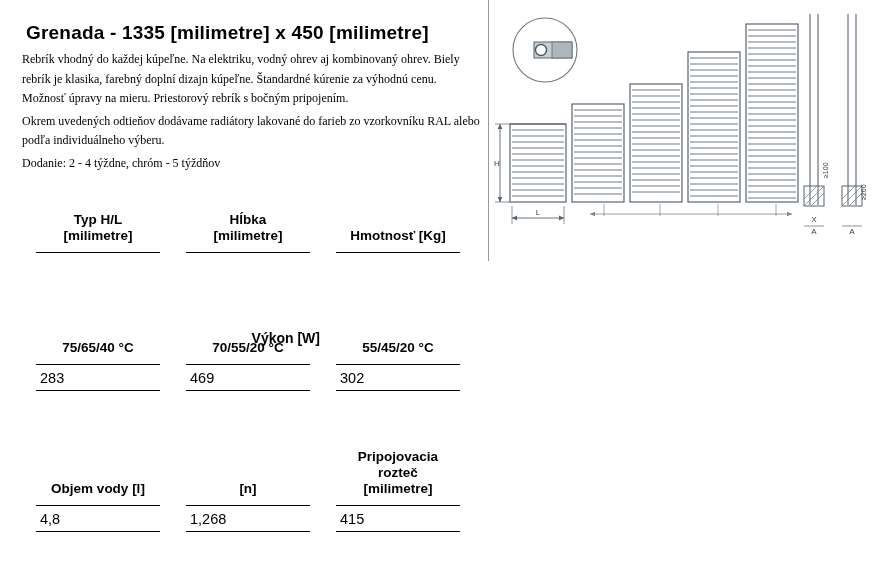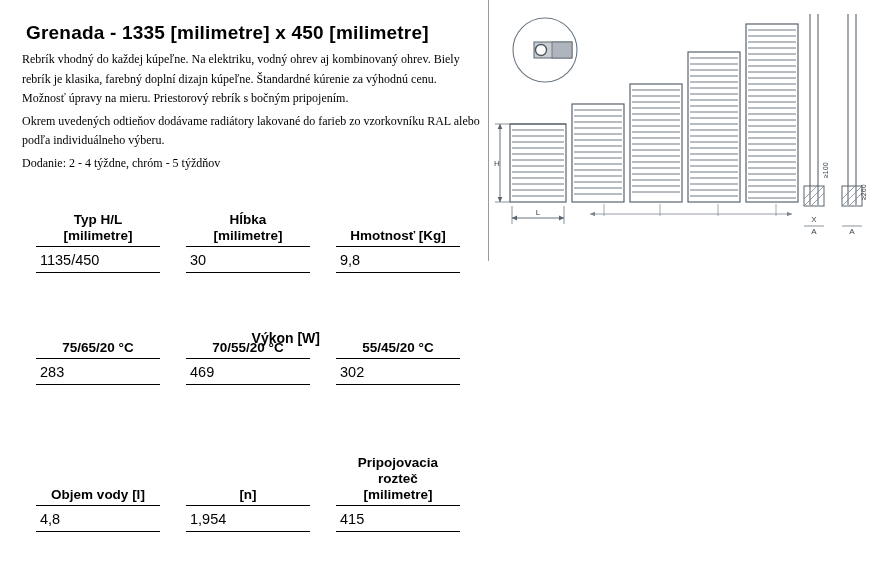--- a/index.html
+++ b/index.html
@@ -64,21 +64,21 @@
   }
   .cell {
     position: relative;
     box-sizing: border-box;
   }
   .cell-head {
     font-size: 13.5px;
     font-weight: bold;
     text-align: center;
     line-height: 16px;
-    padding-bottom: 2px;
+    padding-bottom: 8px;
     display: flex;
     flex-direction: column;
     justify-content: flex-end;
     align-items: center;
   }
   .cell-head.underline {
     border-bottom: 1.2px solid #000;
   }
   .cell-val {
     font-size: 14.5px;
@@ -150,35 +150,28 @@
       <div class="gap"></div>
       <div class="cell cell-head underline col-w2">
         <span>Hĺbka</span>
         <span>[milimetre]</span>
       </div>
       <div class="gap"></div>
       <div class="cell cell-head underline col-w3">
         <span>Hmotnosť [Kg]</span>
       </div>
     </div>
-    <div class="tbl-row">
-      <div class="cell cell-val col-w1">1135/450</div>
-      <div class="gap"></div>
-      <div class="cell cell-val col-w2">30</div>
-      <div class="gap"></div>
-      <div class="cell cell-val col-w3">9,8</div>
-    </div>
   </div>
 
   <div class="group-label" id="vykon-label">Výkon [W]</div>
 
   <div class="tbl" id="table2">
     <div class="tbl-row">
       <div class="cell cell-head underline col-w1">
-        <span>75/65/20 °C</span>
+        <span>75/65/40 °C</span>
       </div>
       <div class="gap"></div>
       <div class="cell cell-head underline col-w2">
         <span>70/55/20 °C</span>
       </div>
       <div class="gap"></div>
       <div class="cell cell-head underline col-w3">
         <span>55/45/20 °C</span>
       </div>
     </div>
@@ -203,21 +196,21 @@
       <div class="gap"></div>
       <div class="cell cell-head underline col-w3">
         <span>Pripojovacia</span>
         <span>rozteč</span>
         <span>[milimetre]</span>
       </div>
     </div>
     <div class="tbl-row">
       <div class="cell cell-val col-w1">4,8</div>
       <div class="gap"></div>
-      <div class="cell cell-val col-w2">1,954</div>
+      <div class="cell cell-val col-w2">1,268</div>
       <div class="gap"></div>
       <div class="cell cell-val col-w3">415</div>
     </div>
   </div>
 
   <div class="sep-line"></div>
 
   <div class="drawing">
     <svg width="397" height="261" viewBox="0 0 397 261" xmlns="http://www.w3.org/2000/svg">
       <defs>

